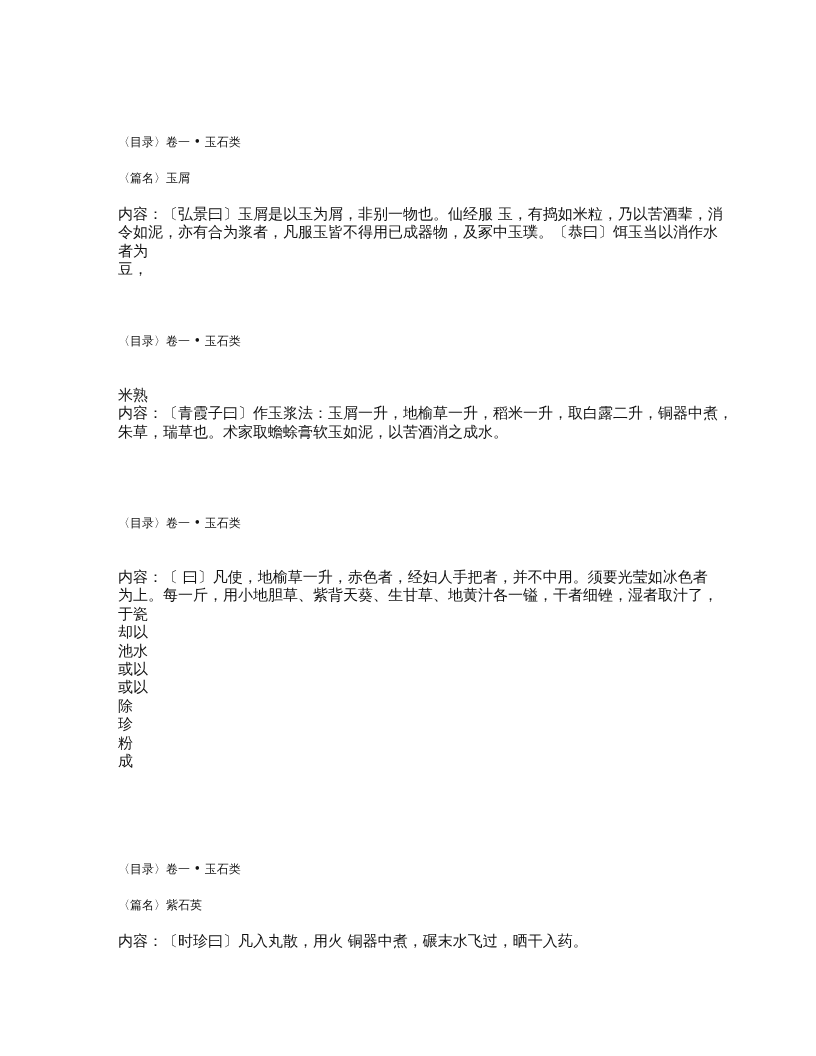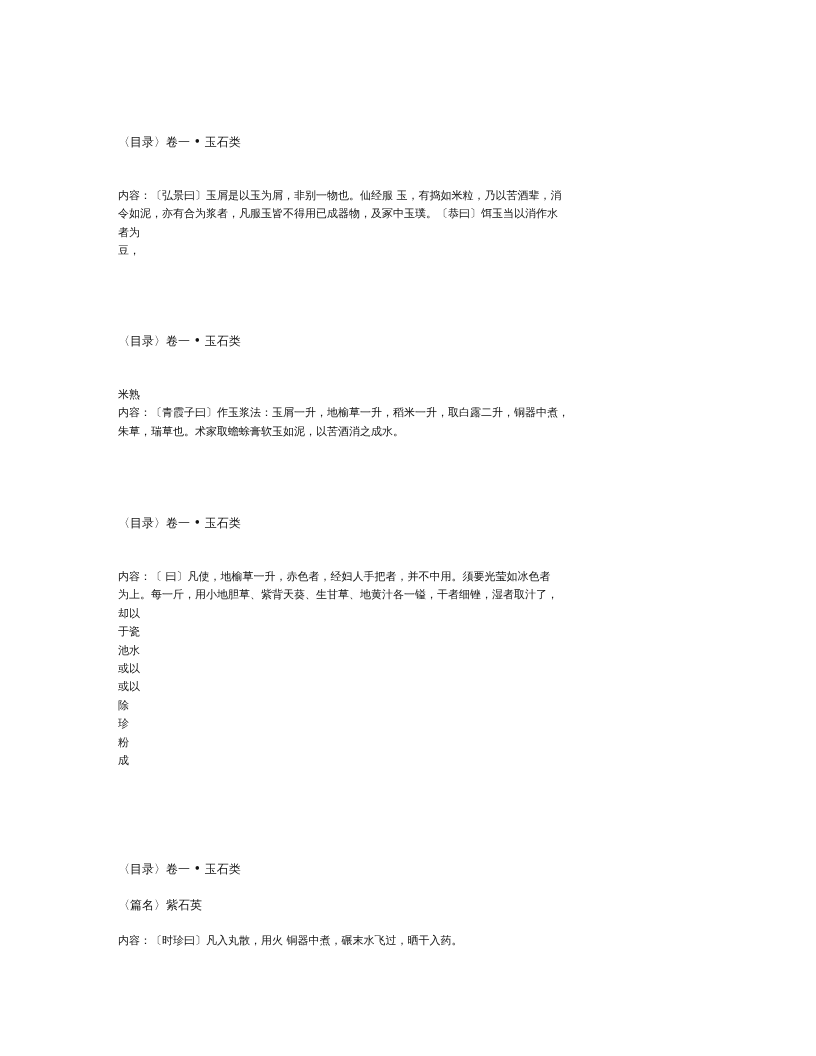--- a/index.html
+++ b/index.html
@@ -2,30 +2,31 @@
 <html><head>
 <meta charset="utf-8">
 <style>
   html, body { margin: 0; padding: 0; background: #ffffff; }
   body { width: 816px; height: 1056px; position: relative; overflow: hidden;
          font-family: "DejaVu Serif", "Liberation Serif", serif; color: #111; }
   .page { position: absolute; left: 118px; top: 0; width: 580px; }
   .entry { position: absolute; left: 0; width: 580px; }
   .line { font-size: 12px; line-height: 18px; white-space: nowrap; height: 18px; }
   .gap { height: 18px; }
-  .content-line { font-size: 11px; line-height: 18.4px; white-space: nowrap; }
+  .content-line { font-size: 15px; line-height: 18.4px; white-space: nowrap; }
 </style>
 </head>
 <body>
 
 <div class="page">
 
   <div class="entry" style="top:133px;">
     <div class="line">〈目录〉卷一 • 玉石类</div>
     <div class="gap"></div>
+    <div class="line">〈篇名〉玉屑</div>
     <div class="gap"></div>
     <div class="content-line">内容：〔弘景曰〕玉屑是以玉为屑，非别一物也。仙经服 玉，有捣如米粒，乃以苦酒辈，消</div>
     <div class="content-line">令如泥，亦有合为浆者，凡服玉皆不得用已成器物，及冢中玉璞。〔恭曰〕饵玉当以消作水</div>
     <div class="content-line">者为</div>
     <div class="content-line">豆，</div>
   </div>
 
   <div class="entry" style="top:332px;">
     <div class="line">〈目录〉卷一 • 玉石类</div>
     <div class="gap"></div>
@@ -34,22 +35,22 @@
     <div class="content-line">内容：〔青霞子曰〕作玉浆法：玉屑一升，地榆草一升，稻米一升，取白露二升，铜器中煮，</div>
     <div class="content-line">朱草，瑞草也。术家取蟾蜍膏软玉如泥，以苦酒消之成水。</div>
   </div>
 
   <div class="entry" style="top:514px;">
     <div class="line">〈目录〉卷一 • 玉石类</div>
     <div class="gap"></div>
     <div class="gap"></div>
     <div class="content-line">内容：〔 曰〕凡使，地榆草一升，赤色者，经妇人手把者，并不中用。须要光莹如冰色者</div>
     <div class="content-line">为上。每一斤，用小地胆草、紫背天葵、生甘草、地黄汁各一镒，干者细锉，湿者取汁了，</div>
+    <div class="content-line">于瓷</div>
     <div class="content-line">却以</div>
-    <div class="content-line">于瓷</div>
     <div class="content-line">池水</div>
     <div class="content-line">或以</div>
     <div class="content-line">或以</div>
     <div class="content-line">除</div>
     <div class="content-line">珍</div>
     <div class="content-line">粉</div>
     <div class="content-line">成</div>
   </div>
 
   <div class="entry" style="top:860px;">

